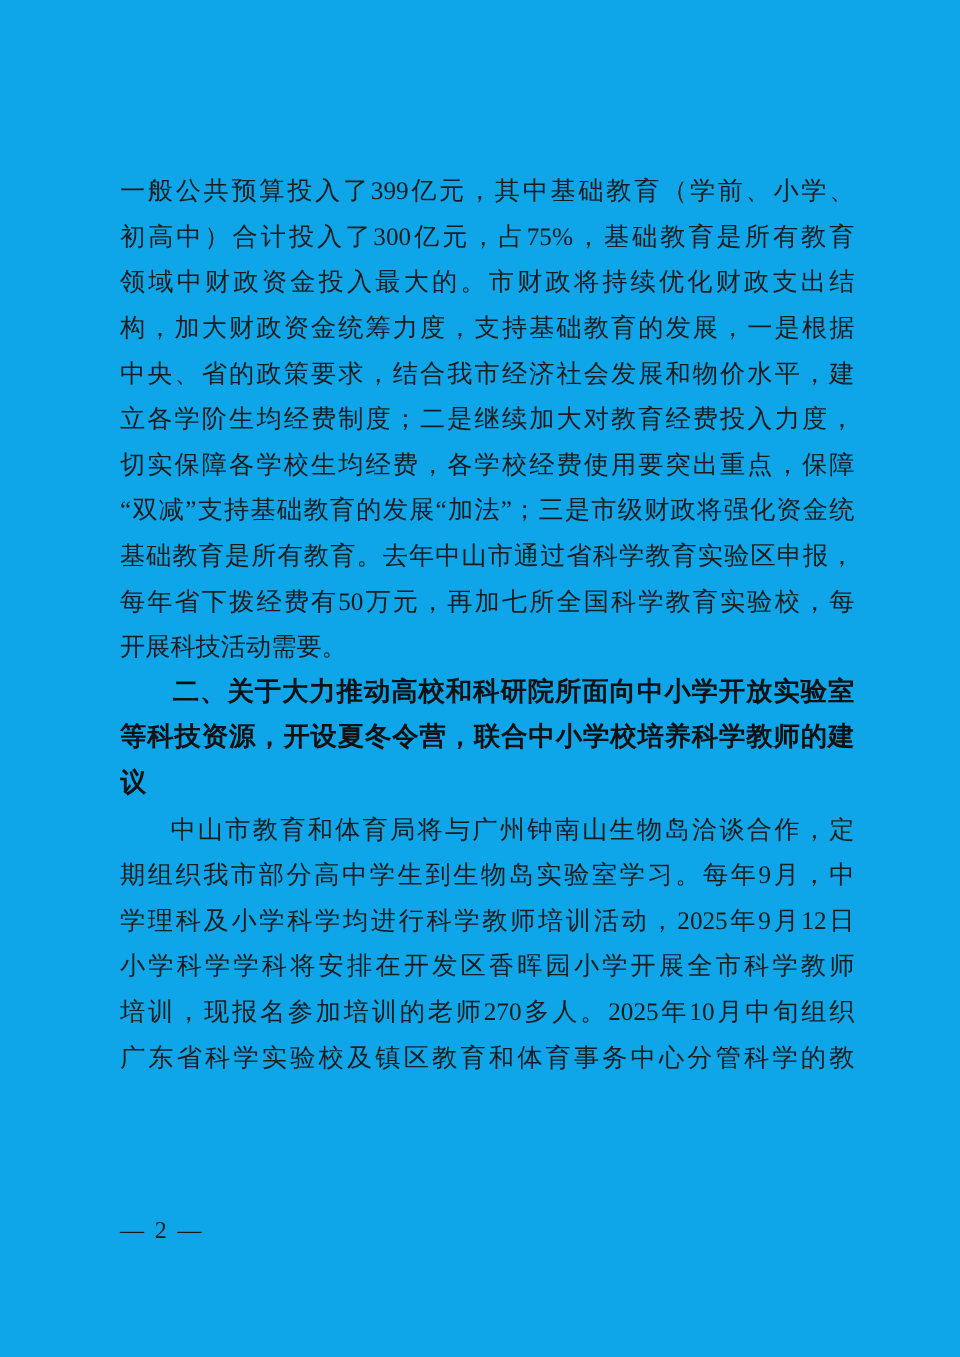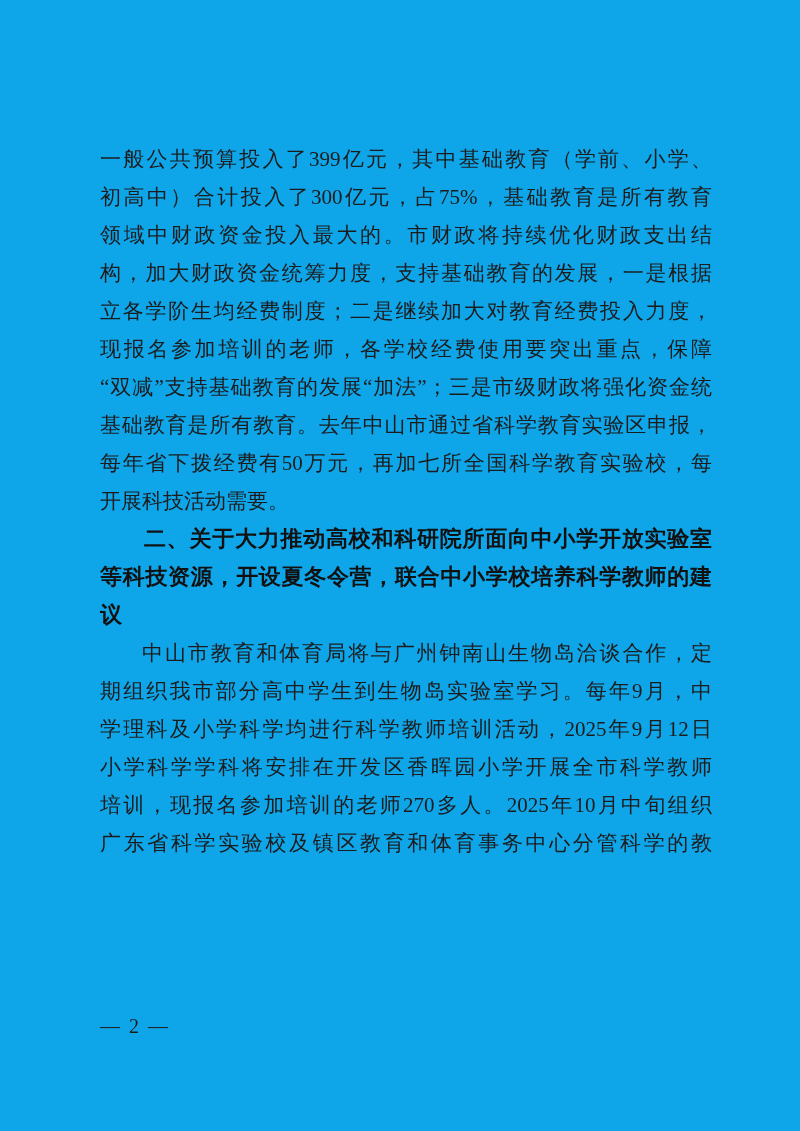--- a/index.html
+++ b/index.html
@@ -61,22 +61,23 @@
 </style>
 </head>
 <body>
 
 <div class="page">
   <div class="content">
       <div class="ln body">一般公共预算投入了399亿元，其中基础教育（学前、小学、</div>
       <div class="ln body">初高中）合计投入了300亿元，占75%，基础教育是所有教育</div>
       <div class="ln body">领域中财政资金投入最大的。市财政将持续优化财政支出结</div>
       <div class="ln body">构，加大财政资金统筹力度，支持基础教育的发展，一是根据</div>
+      <div class="ln body">中央、省的政策要求，结合我市经济社会发展和物价水平，建</div>
       <div class="ln body">立各学阶生均经费制度；二是继续加大对教育经费投入力度，</div>
-      <div class="ln body">现报名参加培训的老师，各学校经费使用要突出重点，保障</div>
+      <div class="ln body">切实保障各学校生均经费，各学校经费使用要突出重点，保障</div>
       <div class="ln body">“双减”支持基础教育的发展“加法”；三是市级财政将强化资金统</div>
       <div class="ln body">基础教育是所有教育。去年中山市通过省科学教育实验区申报，</div>
       <div class="ln body">每年省下拨经费有50万元，再加七所全国科学教育实验校，每</div>
       <div class="ln body end">开展科技活动需要。</div>
       <div class="ln head ind">二、关于大力推动高校和科研院所面向中小学开放实验室</div>
       <div class="ln head">等科技资源，开设夏冬令营，联合中小学校培养科学教师的建</div>
       <div class="ln head end">议</div>
       <div class="ln body ind">中山市教育和体育局将与广州钟南山生物岛洽谈合作，定</div>
       <div class="ln body">期组织我市部分高中学生到生物岛实验室学习。每年9月，中</div>
       <div class="ln body">学理科及小学科学均进行科学教师培训活动，2025年9月12日</div>

